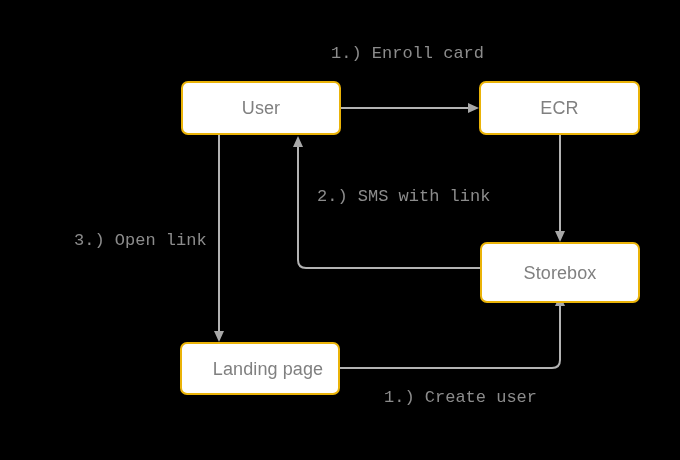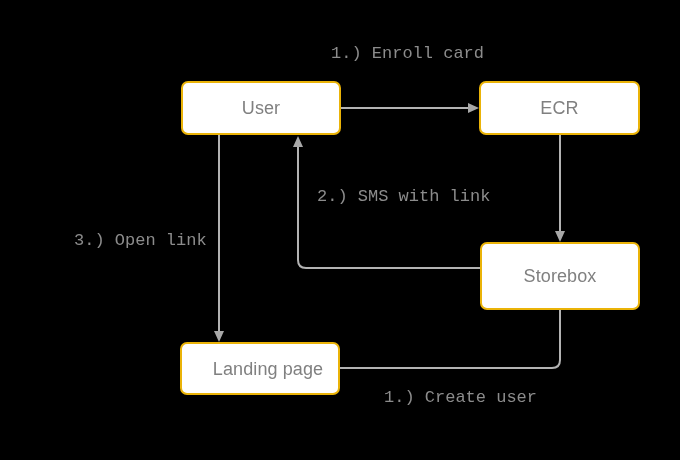--- a/index.html
+++ b/index.html
@@ -45,21 +45,21 @@
   .edge-label {
     position: absolute;
     color: #8c8c8c;
     font-size: 17px;
     font-family: Liberation Mono, monospace;
     white-space: nowrap;
     line-height: 1;
   }
   #node-user      { left: 181px; top: 81px;  width: 160px; height: 54px; }
   #node-ecr       { left: 479px; top: 81px;  width: 161px; height: 54px; }
-  #node-storebox  { left: 480px; top: 242px; width: 160px; height: 68px; }
+  #node-storebox  { left: 480px; top: 242px; width: 160px; height: 61px; }
   #node-landing   { left: 180px; top: 342px; width: 160px; height: 53px; padding-left: 16px; }
 
   #label-enroll   { left: 331px; top: 45px;  }
   #label-sms      { left: 317px; top: 188px; }
   #label-open     { left: 74px;  top: 232px; }
   #label-create   { left: 384px; top: 389px; }
 </style>
 </head>
 <body>
 

